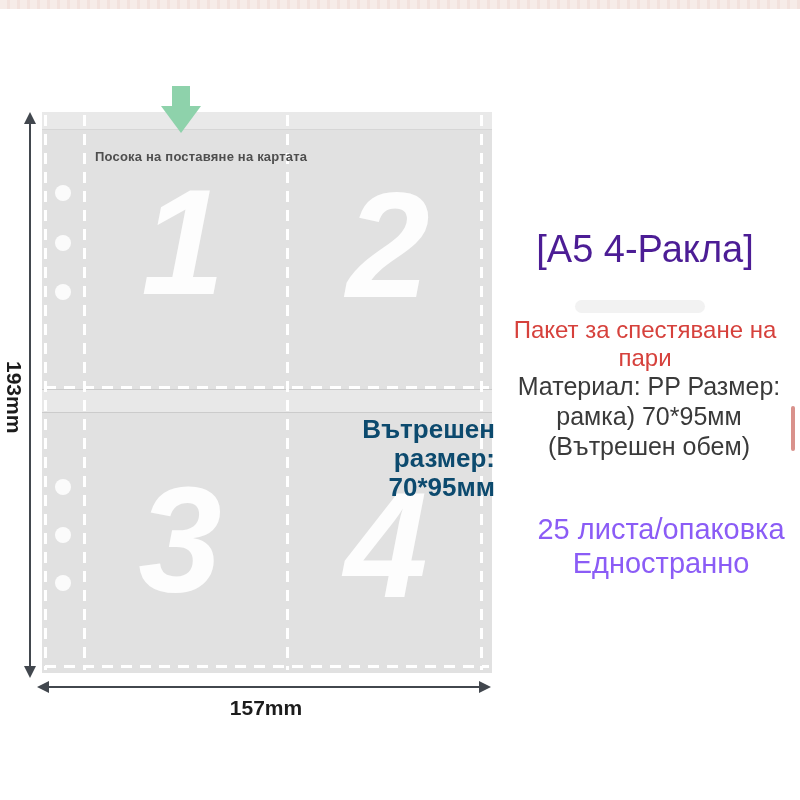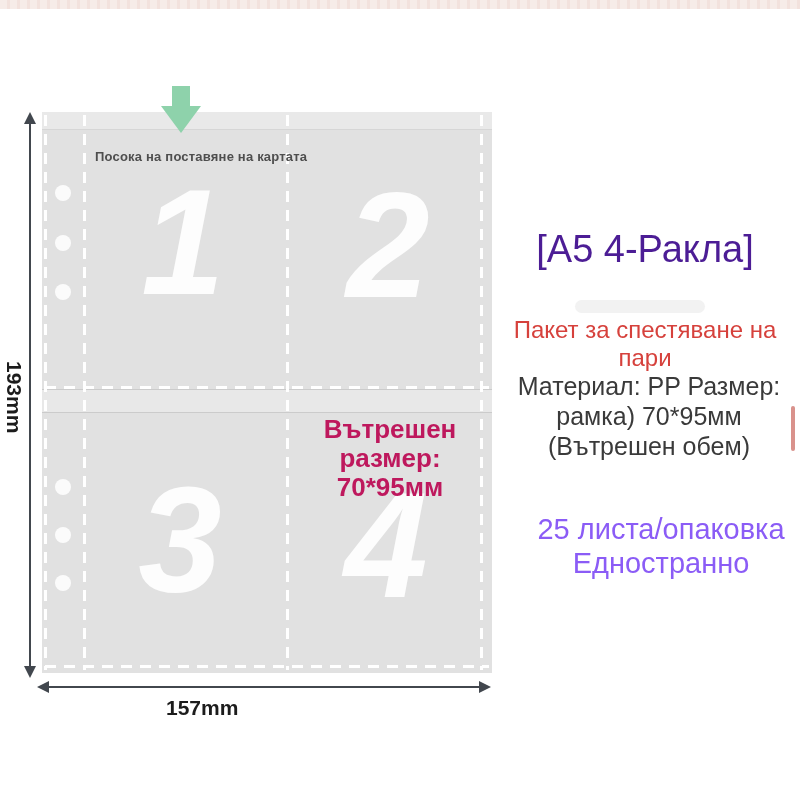--- a/index.html
+++ b/index.html
@@ -50,39 +50,39 @@
     font-family:"Liberation Sans","DejaVu Sans",sans-serif;
     font-style:italic;font-size:150px;line-height:1;
     color:rgba(255,255,255,0.92);
   }
   .insert-label{
     position:absolute;left:53px;top:37px;width:230px;
     font-size:13px;color:#4e4e4e;letter-spacing:0.2px;
   }
   .inner-size{
     position:absolute;left:243px;top:303px;width:210px;
-    text-align:center;font-size:26px;line-height:29px;color:#be185d;
+    text-align:right;font-size:26px;line-height:29px;color:#0c4a6e;
   }
 
   
   .gshaft{position:absolute;left:172px;top:86px;width:18px;height:21px;background:#8ed2ab;}
   .ghead{position:absolute;left:161px;top:106px;width:0;height:0;
     border-left:20px solid transparent;border-right:20px solid transparent;
     border-top:27px solid #8ed2ab;}
 
   
   .dim-line-v{position:absolute;left:29px;top:117px;width:2px;height:553px;background:#42474e;}
   .dim-line-h{position:absolute;left:44px;top:686px;width:440px;height:2px;background:#42474e;}
   .ah{position:absolute;width:0;height:0;}
   .ah-up{left:24px;top:112px;border-left:6px solid transparent;border-right:6px solid transparent;border-bottom:12px solid #42474e;}
   .ah-down{left:24px;top:666px;border-left:6px solid transparent;border-right:6px solid transparent;border-top:12px solid #42474e;}
   .ah-left{left:37px;top:681px;border-top:6px solid transparent;border-bottom:6px solid transparent;border-right:12px solid #42474e;}
   .ah-right{left:479px;top:681px;border-top:6px solid transparent;border-bottom:6px solid transparent;border-left:12px solid #42474e;}
   .dim-label-h{
-    position:absolute;left:166px;top:696px;width:200px;
+    position:absolute;left:166px;top:696px;width:200px;text-align:center;
     font-size:21px;font-weight:700;color:#1c1c1c;
   }
   .dim-label-v{
     position:absolute;left:2px;top:352px;height:90px;
     writing-mode:vertical-rl;text-align:center;
     font-size:21px;font-weight:700;color:#1c1c1c;
   }
 
   
   .info{position:absolute;left:495px;top:0;width:300px;text-align:center;}

